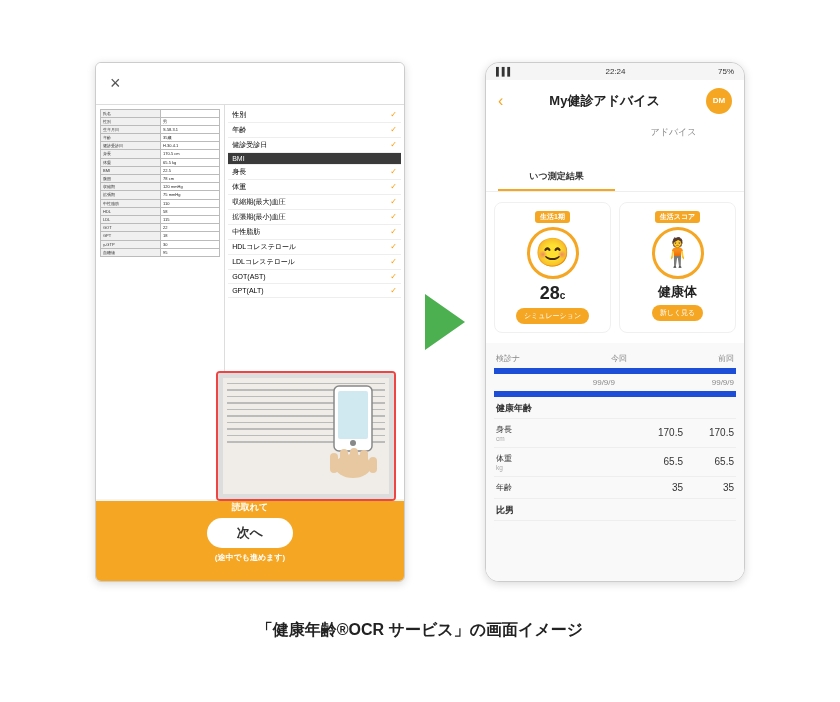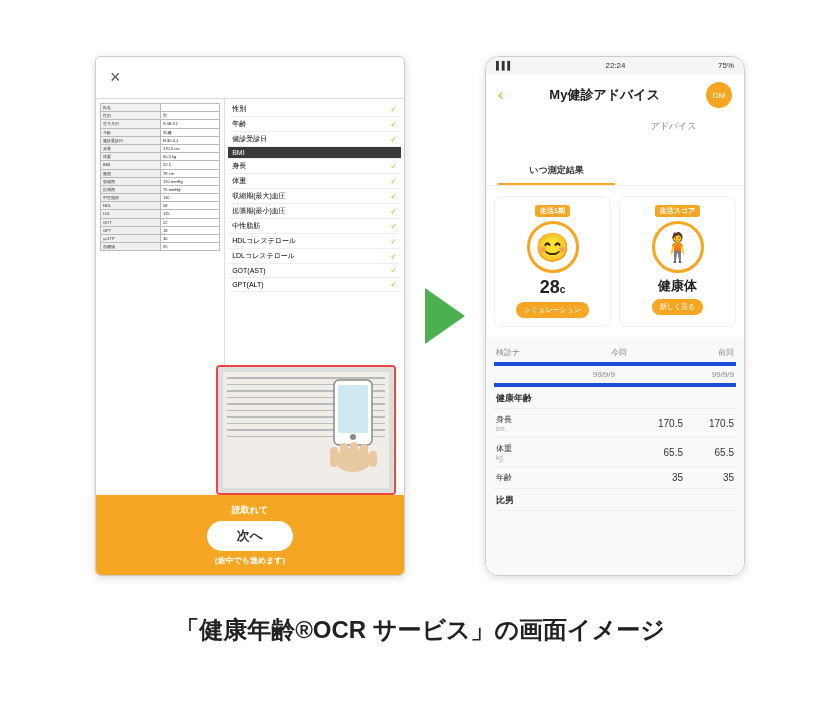--- a/index.html
+++ b/index.html
@@ -158,21 +158,21 @@
     .left-bottom {
       position: absolute;
       bottom: 0;
       left: 0;
       right: 0;
       height: 80px;
       background: #f5a623;
       display: flex;
       flex-direction: column;
       align-items: center;
-      justify-content: center;
+      justify-content: flex-start;
       gap: 4px;
     }
 
     .reading-text {
       font-size: 9px;
       color: #fff;
       font-weight: bold;
     }
 
     .next-btn {
@@ -261,21 +261,21 @@
     .avatar-circle {
       width: 26px;
       height: 26px;
       background: #f5a623;
       border-radius: 50%;
       display: flex;
       align-items: center;
       justify-content: center;
       color: #fff;
       font-size: 8px;
-      font-weight: normal;
+      font-weight: bold;
     }
 
     .app-tabs {
       display: flex;
       width: 100%;
       gap: 0;
     }
 
     .app-tab {
       flex: 1;
@@ -373,21 +373,21 @@
       overflow: hidden;
       background: #f9f9f9;
     }
 
     .data-section-header {
       display: flex;
       justify-content: space-between;
       padding: 4px 2px;
       font-size: 8px;
       color: #888;
-      border-bottom: 4px solid #1d4ed8;
+      border-bottom: 6px solid #1d4ed8;
     }
 
     .data-row {
       display: flex;
       justify-content: space-between;
       align-items: center;
       padding: 5px 2px;
       border-bottom: 0.5px solid #eee;
     }
 
@@ -419,21 +419,21 @@
     .section-title {
       font-size: 9px;
       color: #333;
       font-weight: bold;
       padding: 5px 2px 3px;
       border-bottom: 1px solid #eee;
     }
 
     
     .caption {
-      font-size: 24px;
+      font-size: 16px;
       font-weight: bold;
       color: #222;
       text-align: center;
       margin-top: 20px;
     }
 
     .camera-content-wrapper {
       width: 100%;
       height: 100%;
       background: #ddd;

